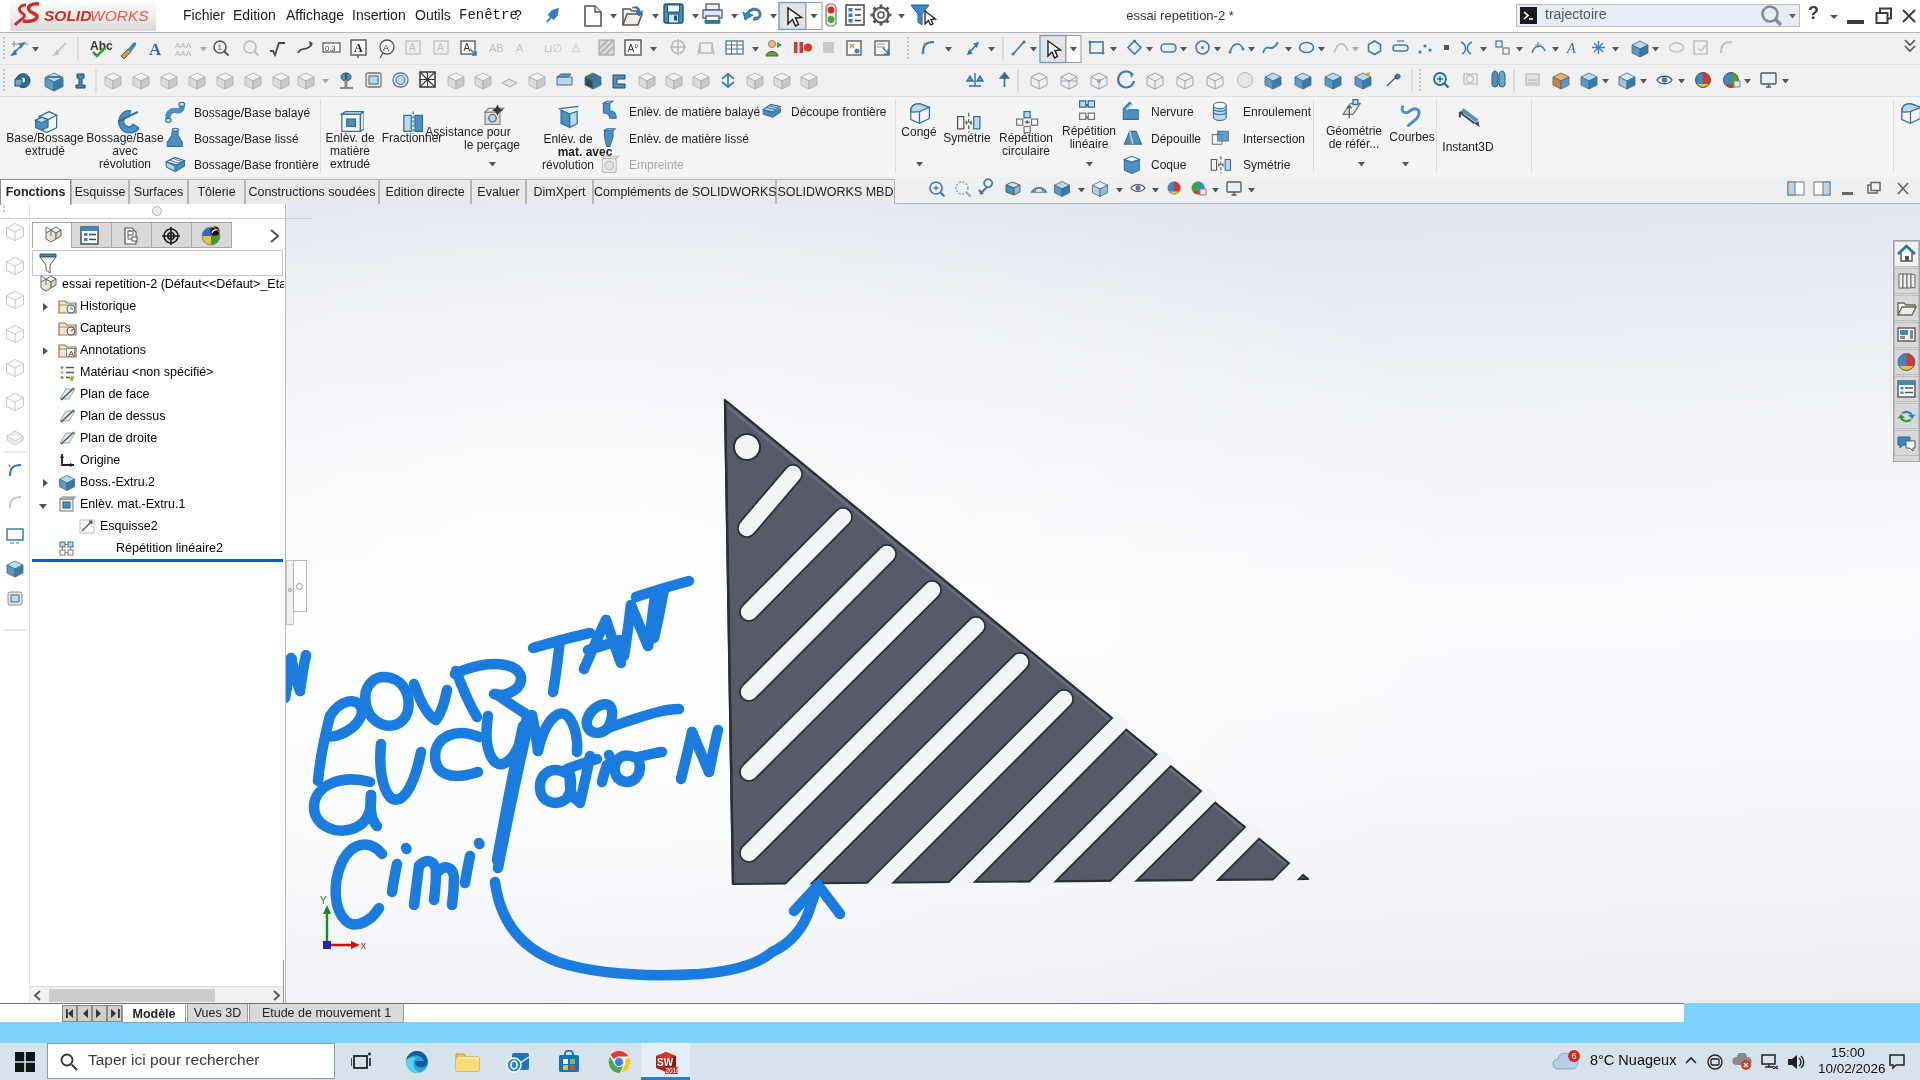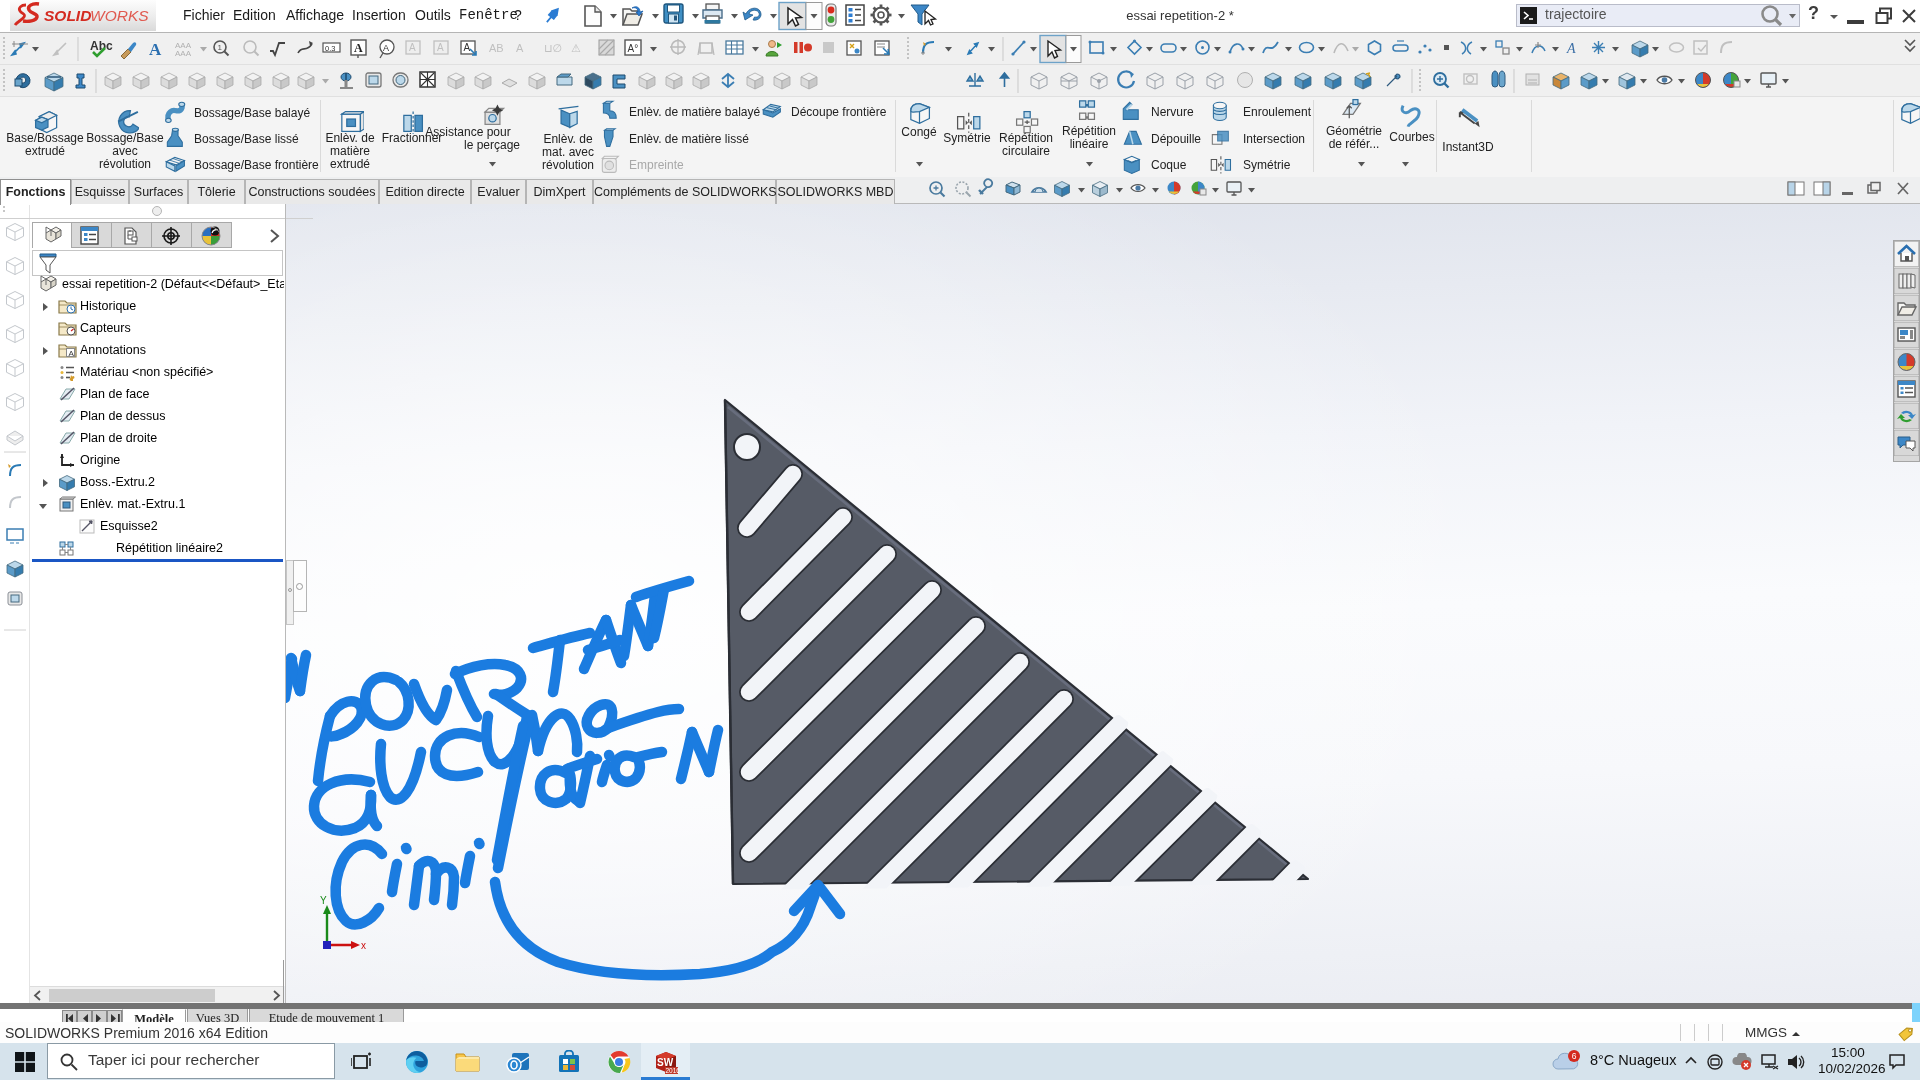--- a/index.html
+++ b/index.html
@@ -16,21 +16,21 @@
 .rlabc { transform:translateX(-50%); }
 .rsep { position:absolute; top:3px; width:1px; height:72px; background:#dadada; }
 #tabrow { position:absolute; left:0; top:177px; width:1920px; height:27px; background:#eeeff0; border-bottom:1px solid #b9b9b9;}
 .ctab { position:absolute; top:2px; height:25px; line-height:24px; text-align:center; font-size:12.5px; color:#222; background:#e9e9e9; border:1px solid #b5b5b5; border-bottom:none; white-space:nowrap;}
 .ctab.active { background:#fff; font-weight:bold; border-color:#8f8f8f; height:26px; z-index:2;}
 #viewport { position:absolute; left:0; top:204px; width:1920px; height:799px;
   background:radial-gradient(1300px 750px at 30% 50%, rgba(255,255,255,0.9), rgba(255,255,255,0) 72%),
   linear-gradient(178deg, #dee2eb 0%, #e7eaf1 15%, #f1f3f8 32%, #fafbfd 52%, #f7f8fb 72%, #eef0f5 92%, #ebedf3 100%); }
 #tree { position:absolute; left:30px; top:204px; width:255px; height:782px; background:#fff; }
 .titem { position:absolute; font-size:12.5px; color:#000; white-space:nowrap; }
-#mtabs { position:absolute; left:0; top:1003px; width:1912px; height:19px; background:#fff; border-top:6px solid #737373;font-family:Liberation Serif, serif;}
+#mtabs { position:absolute; left:0; top:1003px; width:1684px; height:19px; background:#fff; border-top:1px solid #737373;}
 .mtab { position:absolute; top:0px; height:19px; line-height:18px; text-align:center; font-size:12.5px; color:#222; background:#d9d9d9; border:1px solid #9a9a9a; border-top:none; white-space:nowrap;}
 #statusbar { position:absolute; left:0; top:1022px; width:1920px; height:21px; background:#fdfdfd; font-size:14px; color:#333; }
 #taskbar { position:absolute; left:0; top:1043px; width:1920px; height:37px; background:#d6e3ec; }
 </style></head>
 <body>
 <div id="root">
 <div id="titlebar">
       <div id="logo"><svg width="146" height="31" viewBox="0 0 146 31">
 <path d="M16 5 C11 5 8 8 10 11 C12 14 16 14 14 17 C12 20 7 22 5 25" fill="none" stroke="#d42a20" stroke-width="2.8"></path>
 <path d="M29 4 C22 3 17 6 19 10 C21 14 28 13 27 17 C26 21 18 22 13 21" fill="none" stroke="#d42a20" stroke-width="3.4"></path>
@@ -813,21 +813,21 @@
         <path d="M2 1 l7 0 l-3.5 4.5 z" fill="#555"></path>
       </svg>
       <svg class="abs" style="left:555px;top:7px;" width="27" height="27" viewBox="0 0 24 24">
         <g transform="translate(1,1) scale(1.1)">
           <path d="M4 4 l7 3 v11 l-7 -3 z" fill="#4a90c2" stroke="#2e6e9e"></path>
           <path d="M11 7 l6 -2 v10 l-6 3 z" fill="#bcd8ea" stroke="#2e6e9e"></path>
           <path d="M2 3 l16 -2" stroke="#2e6e9e"></path>
         </g>
       </svg>
       <div class="rlab rlabc" style="left:568px;top:35px;">Enlèv. de</div>
-      <div class="rlab rlabc" style="left:568px;top:48px;">mat. avec</div>
+      <div class="rlab rlabc" style="left:585px;top:48px;font-weight:bold;">mat. avec</div>
       <div class="rlab rlabc" style="left:568px;top:61px;">révolution</div>
       <svg class="abs" style="left:598px;top:2px;" width="27" height="27" viewBox="0 0 24 24">
         <g transform="translate(1,1) scale(0.95)">
           <path d="M4 3 h6 v7 c4 0 6 3 6 7 h-6 c0 -3 -2 -5 -6 -5 z" fill="#4a90c2" stroke="#2e6e9e"></path>
           <path d="M4 3 l3 -2 h6 l-3 2 z" fill="#bcd8ea" stroke="#2e6e9e"></path>
         </g>
       </svg>
       <div class="rlab" style="left:629px;top:8px;">Enlèv. de matière balayé</div>
       <svg class="abs" style="left:598px;top:29px;" width="27" height="27" viewBox="0 0 24 24">
         <g transform="translate(1,1) scale(0.95)">
@@ -1477,37 +1477,20 @@
           <path d="M26 4 v9 l-5 -4.5 z"></path>
           <path d="M34 4 v9 l5 -4.5 z"></path>
           <path d="M49 4 v9 l5 -4.5 z"></path>
           <rect x="56" y="4" width="1.8" height="9"></rect>
         </g>
   </svg>
   <div class="mtab" style="left:122px;width:64px;background:#fff;font-weight:bold;border-top:1px solid #fff;">Modèle</div>
   <div class="mtab" style="left:187px;width:61px;">Vues 3D</div>
   <div class="mtab" style="left:249px;width:155px;">Etude de mouvement 1</div>
 </div>
-    <div id="statusbar">
-  <div class="abs" style="left:5px;top:3px;">SOLIDWORKS Premium 2016 x64 Edition</div>
-  <div class="abs" style="left:1680px;top:2px;width:1px;height:17px;background:#ccc;"></div>
-  <div class="abs" style="left:1694px;top:2px;width:1px;height:17px;background:#ccc;"></div>
-  <div class="abs" style="left:1708px;top:2px;width:1px;height:17px;background:#ccc;"></div>
-  <div class="abs" style="left:1722px;top:2px;width:1px;height:17px;background:#ccc;"></div>
-  <div class="abs" style="left:1745px;top:3px;font-size:13.5px;">MMGS</div>
-  <svg class="abs" style="left:1790px;top:8px;" width="12" height="8" viewBox="0 0 12 8">
-        <path d="M2 6 l4 -4 l4 4 z" fill="#333"></path>
-      </svg>
-  <svg class="abs" style="left:1898px;top:1px;" width="19" height="19" viewBox="0 0 19 19">
-        <g transform="rotate(-40 9 10)">
-          <path d="M2 6 h10 l4 4 -4 4 H2 z" fill="#f2c53a" stroke="#b8901c"></path>
-          <circle cx="13" cy="10" r="1.5" fill="#fff" stroke="#b8901c"></circle>
-        </g>
-      </svg>
-</div>
     <div id="taskbar">
       <svg class="abs" style="left:15px;top:9px;" width="20" height="20" viewBox="0 0 20 20">
         <g fill="#0f1418">
           <path d="M0 0 h9.2 v9.2 H0 z M10.8 0 H20 v9.2 h-9.2 z M0 10.8 h9.2 V20 H0 z M10.8 10.8 H20 V20 h-9.2 z"></path>
         </g>
       </svg>
       <div class="abs" style="left:47px;top:0px;width:288px;height:36px;background:#fff;border:1px solid #8a9aa5;"></div>
       <svg class="abs" style="left:58px;top:8px;" width="22" height="22" viewBox="0 0 22 22">
         <circle cx="9" cy="9" r="5.5" stroke="#333" stroke-width="1.8" fill="none"></circle>
         <path d="M13.5 13.5 L19 19" stroke="#333" stroke-width="1.8"></path>

